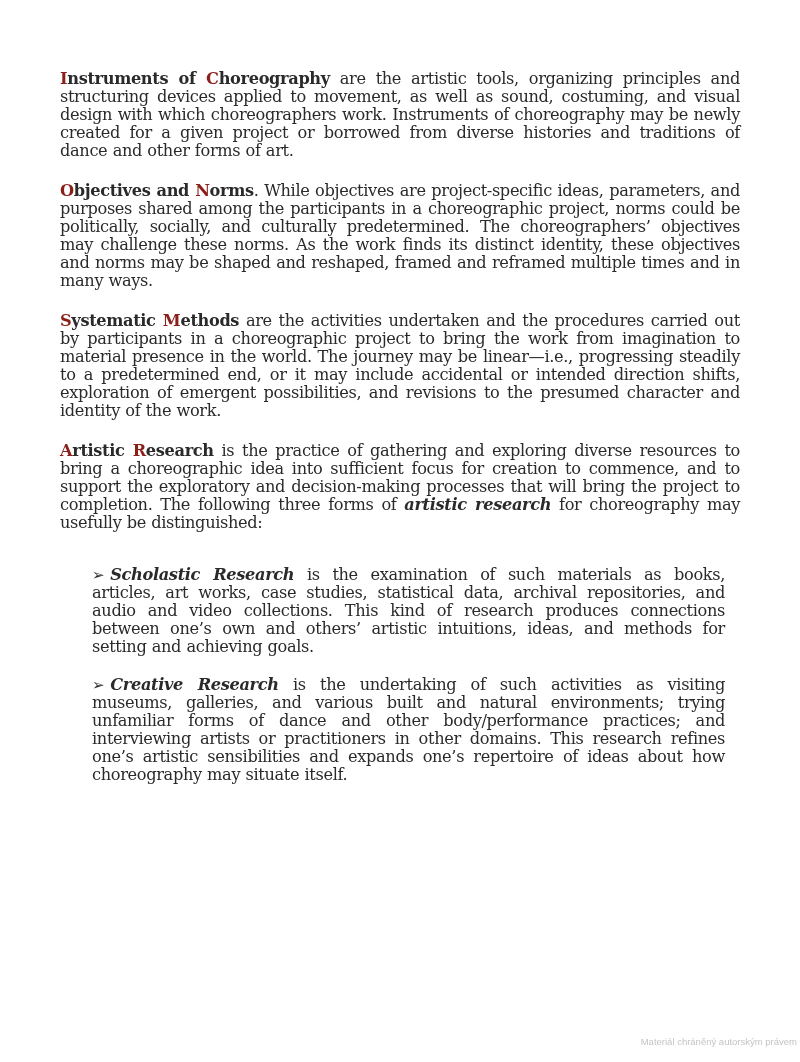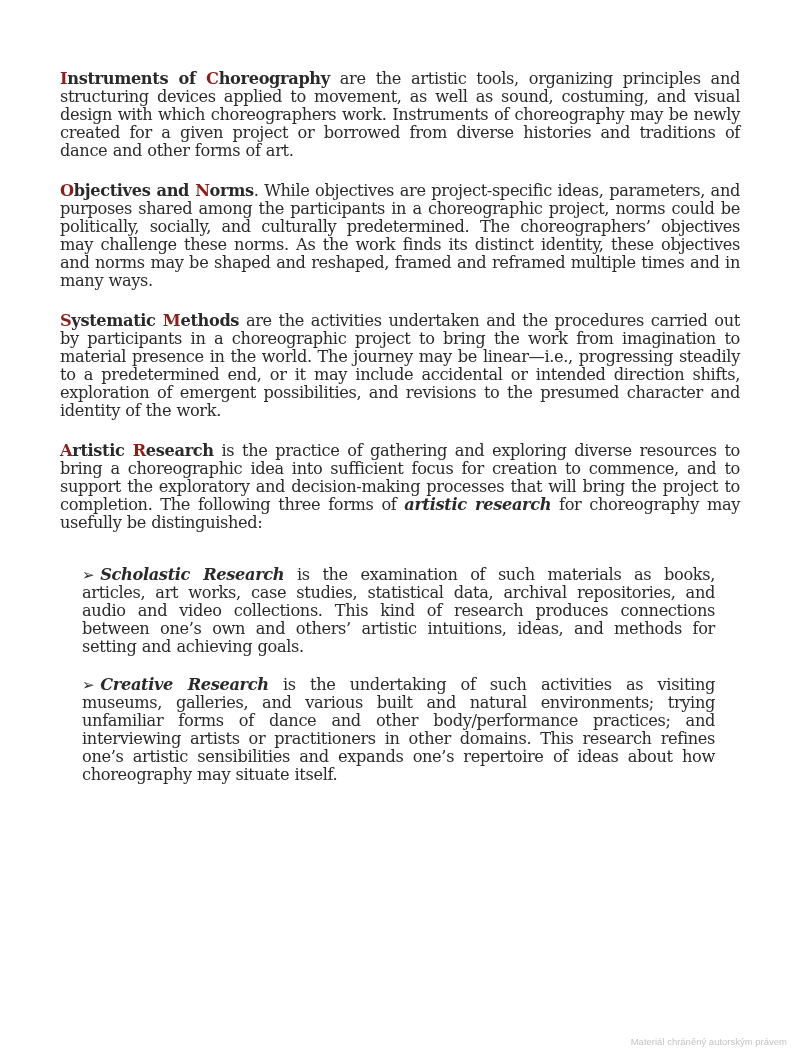--- a/index.html
+++ b/index.html
@@ -7,26 +7,26 @@
   .page {
     position: absolute; left: 60px; top: 70px; width: 680px;
     font-family: "DejaVu Serif", "Liberation Serif", serif;
     font-size: 16.2px; line-height: 18px; color: #2a2a2a;
     text-align: justify; letter-spacing: -0.35px; word-spacing: 0.5px;
   }
   p { margin: 0 0 22px 0; }
   .term { font-weight: bold; }
   .accent { color: #8b1f1a; }
   .ital { font-style: italic; font-weight: bold; }
-  .bullets { margin: 34px 0 0 22px; width: 633px; }
+  .bullets { margin: 34px 0 0 32px; width: 633px; }
   .bullet { margin: 0 0 20px 0; }
   .arrow { font-family: "DejaVu Sans", sans-serif; font-size: 15px; margin-right: 6px; }
   .bterm { font-weight: bold; font-style: italic; }
   .watermark {
-    position: absolute; right: 13px; bottom: 15px;
+    position: absolute; right: 3px; bottom: 15px;
     font-family: "Liberation Sans", sans-serif; font-size: 9.5px; color: #c4c4c4;
   }
 </style>
 </head>
 <body>
 
 <div class="page">
 
   <p>
     <span class="term"><span class="accent">I</span><span>nstruments of </span><span class="accent">C</span><span>horeography</span></span><span> are the artistic tools, organizing principles and structuring devices applied to movement, as well as sound, costuming, and visual design with which choreographers work. Instruments of choreography may be newly created for a given project or borrowed from diverse histories and traditions of dance and other forms of art.</span>

